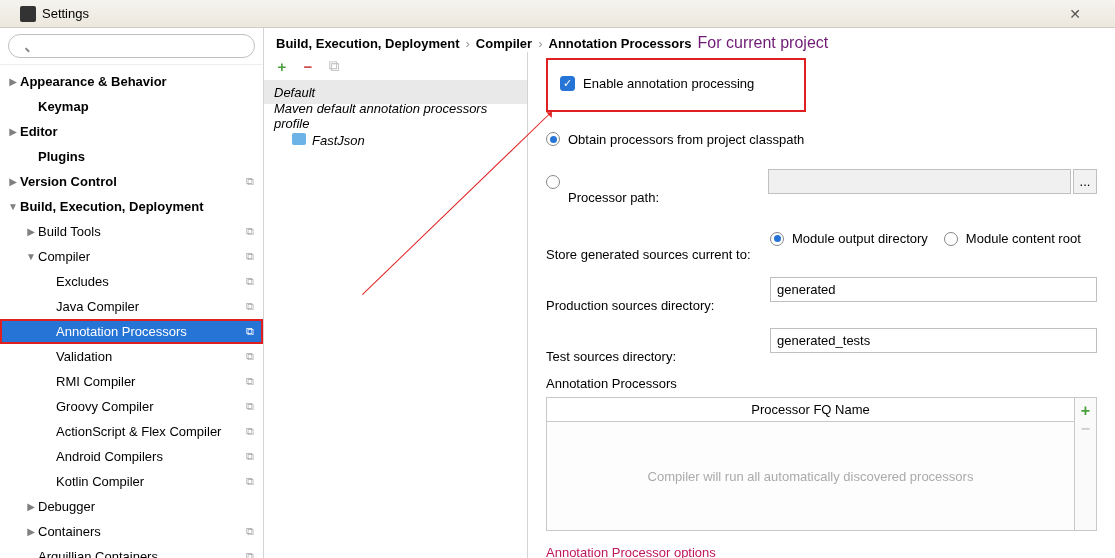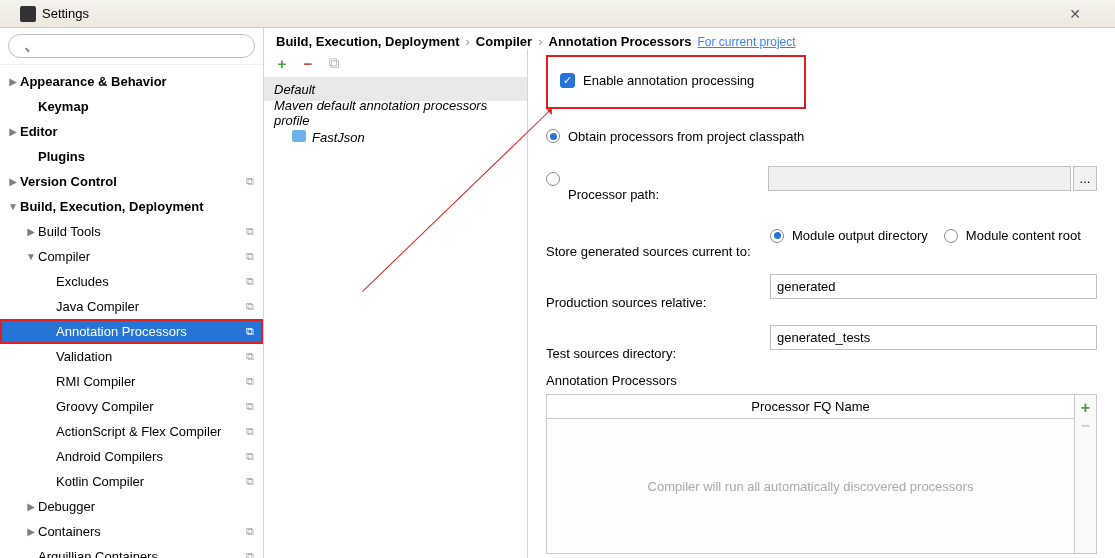--- a/index.html
+++ b/index.html
@@ -31,21 +31,21 @@
     .tree-label.bold { font-weight: bold; }
     .tree-badge { width: 14px; height: 14px; color: #a7a7a7; font-size: 11px; display: inline-flex; align-items: center; justify-content: center; }
     .tree-indent-0 { padding-left: 6px; }
     .tree-indent-1 { padding-left: 24px; }
     .tree-indent-2 { padding-left: 42px; }
     .tree-item.selected .tree-arrow, .tree-item.selected .tree-badge { color: #fff; }
     
     .content { flex: 1; display: flex; flex-direction: column; }
     .breadcrumb { height: 28px; display: flex; align-items: center; padding: 6px 12px 0; gap: 6px; font-weight: bold; }
     .breadcrumb span.sep { color: #999; font-weight: normal; }
-    .breadcrumb .proj-badge { font-weight: normal; color: #3b82f6; font-size: 12px; text-decoration: underline; }
+    .breadcrumb .proj-badge { font-weight: normal; color: #701a75; font-size: 16px; }
     
     .content-split { flex: 1; display: flex; }
     .profiles-panel { width: 264px; border-right: 1px solid #d4d4d4; display: flex; flex-direction: column; }
     .profiles-toolbar { height: 28px; display: flex; align-items: center; gap: 10px; padding: 0 10px; }
     .tb-btn { width: 16px; height: 16px; display: inline-flex; align-items: center; justify-content: center; font-size: 15px; }
     .tb-btn.add { color: #4b9e3e; font-weight: bold; }
     .tb-btn.remove { color: #c94646; font-weight: bold; }
     .tb-btn.copy { color: #bbb; }
     .profiles-list { flex: 1; font-style: italic; }
     .profile-row { height: 24px; display: flex; align-items: center; padding: 0 10px; }
@@ -64,21 +64,21 @@
     .radio { width: 14px; height: 14px; border: 1px solid #888; border-radius: 50%; margin-right: 8px; display: inline-flex; align-items: center; justify-content: center; }
     .radio.checked::after { content: ""; width: 7px; height: 7px; background: #2675d6; border-radius: 50%; }
     .label-col { width: 224px; margin-top: 32px; }
     .input-text { flex: 1; height: 25px; border: 1px solid #c0c0c0; padding: 0 6px; background: #fff; }
     .input-btn { width: 24px; height: 25px; border: 1px solid #c0c0c0; background: #f2f2f2; margin-left: 2px; text-align: center; }
     .input-text.disabled { background: #f0f0f0; color: #999; }
     
     .radio-inline { display: inline-flex; align-items: center; margin-right: 16px; text-align: right; }
     
     .section-label { margin-top: 12px; margin-bottom: 6px; }
-    .proc-table { border: 1px solid #c8c8c8; display: flex; height: 160px; }
+    .proc-table { border: 1px solid #c8c8c8; display: flex; height: 134px; }
     .proc-table-body { flex: 1; display: flex; flex-direction: column; }
     .proc-header { height: 24px; border-bottom: 1px solid #c8c8c8; display: flex; align-items: center; justify-content: center; background: #fff; }
     .proc-empty { flex: 1; display: flex; align-items: center; justify-content: center; color: #aaa; background: #fdfdfd; }
     .proc-side { width: 22px; border-left: 1px solid #c8c8c8; background: #fafafa; display: flex; flex-direction: column; align-items: center; padding-top: 4px; }
     .proc-side .add { color: #4b9e3e; font-size: 16px; font-weight: bold; }
     .proc-side .rem { color: #ccc; font-size: 16px; font-weight: bold; }
     
     .bottom-section { margin-top: 14px; color: #be185d; }
   </style>
 </head>
@@ -253,21 +253,21 @@
             <span class="radio checked"></span>
             <span>Module output directory</span>
           </span>
           <span class="radio-inline">
             <span class="radio"></span>
             <span>Module content root</span>
           </span>
         </div>
 
         <div class="field-row">
-          <span class="label-col">Production sources relative:</span>
+          <span class="label-col">Production sources directory:</span>
           <input class="input-text" value="generated" style="">
         </div>
         <div class="field-row">
           <span class="label-col">Test sources directory:</span>
           <input class="input-text" value="generated_tests" style="">
         </div>
 
         <div class="section-label">Annotation Processors</div>
         <div class="proc-table">
           <div class="proc-table-body">

